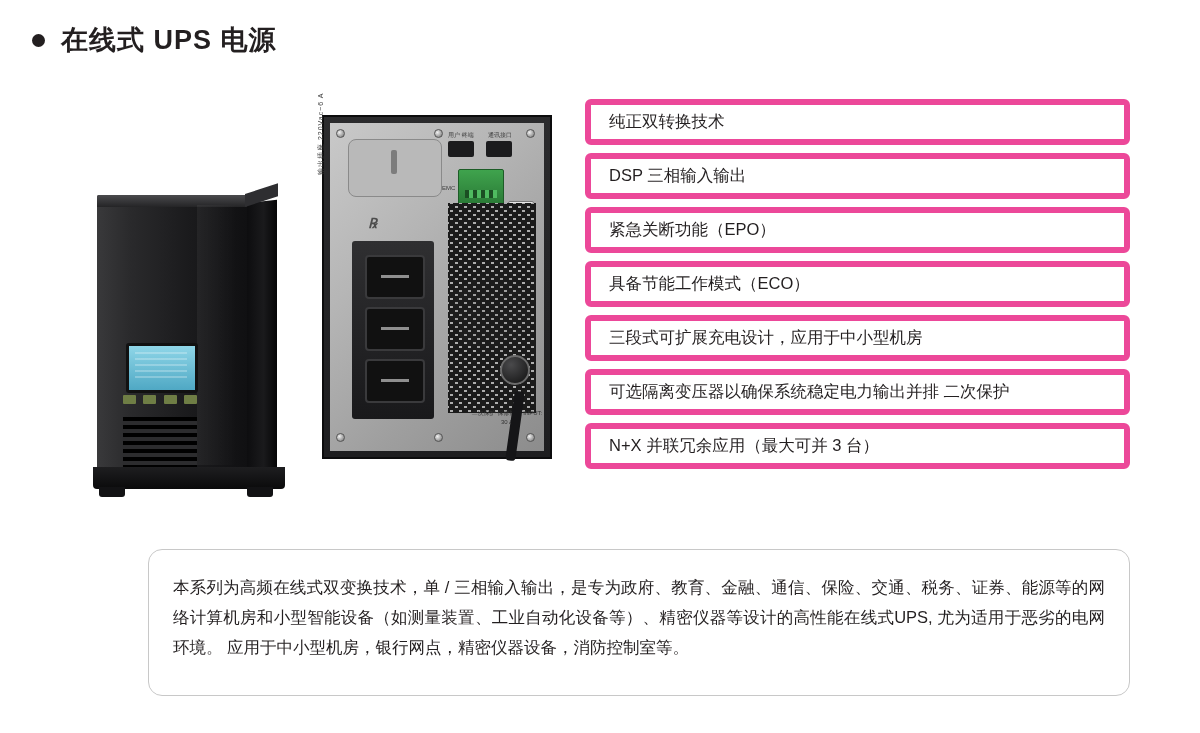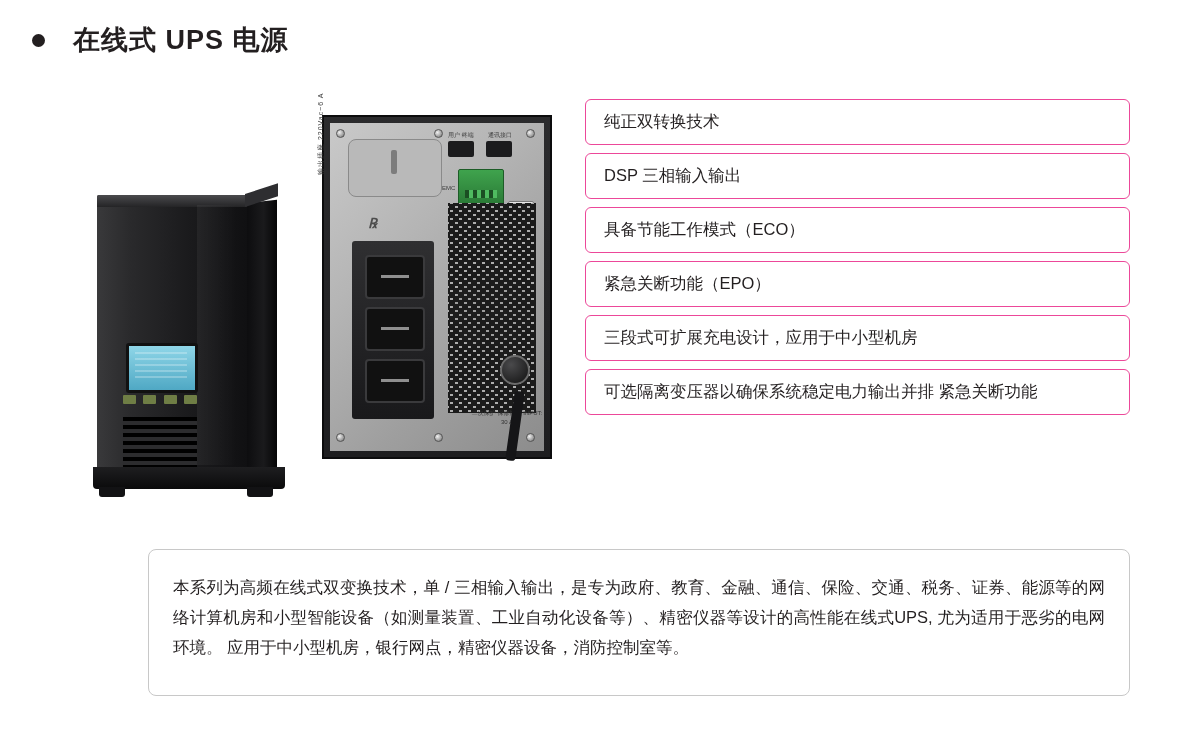--- a/index.html
+++ b/index.html
@@ -16,21 +16,21 @@
     overflow: hidden;
   }
 
   
   .page-title {
     position: absolute;
     left: 32px;
     top: 22px;
     display: flex;
     align-items: center;
-    gap: 28px;
+    gap: 16px;
   }
   .bullet-dot {
     width: 13px;
     height: 13px;
     border-radius: 50%;
     background: #231f20;
     display: inline-block;
   }
   .page-title .title-text {
     font-size: 27px;
@@ -318,41 +318,41 @@
 
   
   .features {
     position: absolute;
     left: 585px;
     top: 99px;
     width: 545px;
   }
   .feature-item {
     height: 46px;
-    border: 1px solid #ec4899;
+    border: 6px solid #ec4899;
     border-radius: 6px;
     margin-bottom: 8px;
     display: flex;
     align-items: center;
     padding: 0 18px;
     font-size: 16.5px;
     color: #231f20;
     background: #fff;
     box-sizing: border-box;
   }
 
   
   .desc-box {
     position: absolute;
     left: 148px;
     top: 549px;
     width: 982px;
     height: 147px;
     border: 1px solid #c8c8c8;
-    border-radius: 8px;
+    border-radius: 14px;
     box-sizing: border-box;
     padding: 22px 24px;
     background: #fff;
   }
   .desc-box p {
     margin: 0;
     font-size: 16.5px;
     line-height: 30px;
     color: #231f20;
     text-align: justify;
@@ -432,21 +432,22 @@
 
       <span class="breaker"></span>
       <span class="cable"></span>
     </div>
   </div>
 </div>
 
 <div class="features">
   <div class="feature-item">纯正双转换技术</div>
   <div class="feature-item">DSP 三相输入输出</div>
+  <div class="feature-item">紧急关断功能（EPO）</div>
   <div class="feature-item">具备节能工作模式（ECO）</div>
-  <div class="feature-item">紧急关断功能（EPO）</div>
   <div class="feature-item">三段式可扩展充电设计，应用于中小型机房</div>
-  <div class="feature-item">可选隔离变压器以确保系统稳定电力输出并排 紧急关断功能</div>
+  <div class="feature-item">可选隔离变压器以确保系统稳定电力输出并排 二次保护</div>
+  <div class="feature-item">N+X 并联冗余应用（最大可并 3 台）</div>
 </div>
 
 <div class="desc-box">
   <p>本系列为高频在线式双变换技术，单 / 三相输入输出，是专为政府、教育、金融、通信、保险、交通、税务、证券、能源等的网络计算机房和小型智能设备（如测量装置、工业自动化设备等）、精密仪器等设计的高性能在线式UPS, 尤为适用于恶劣的电网环境。 应用于中小型机房，银行网点，精密仪器设备，消防控制室等。</p>
 </div>
 
 </body></html>

